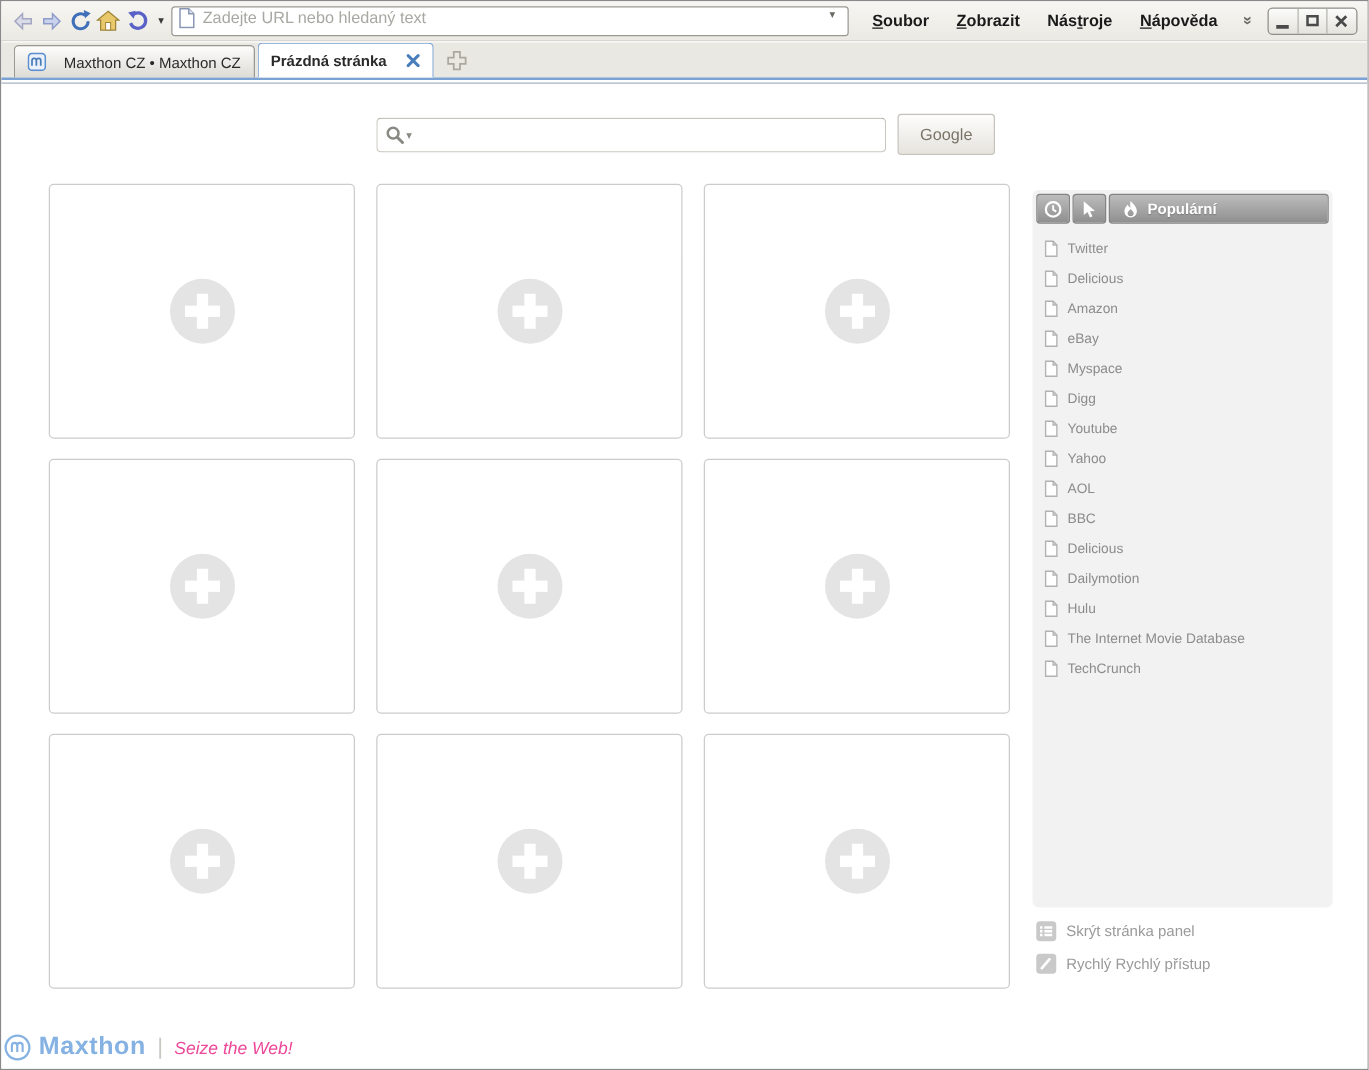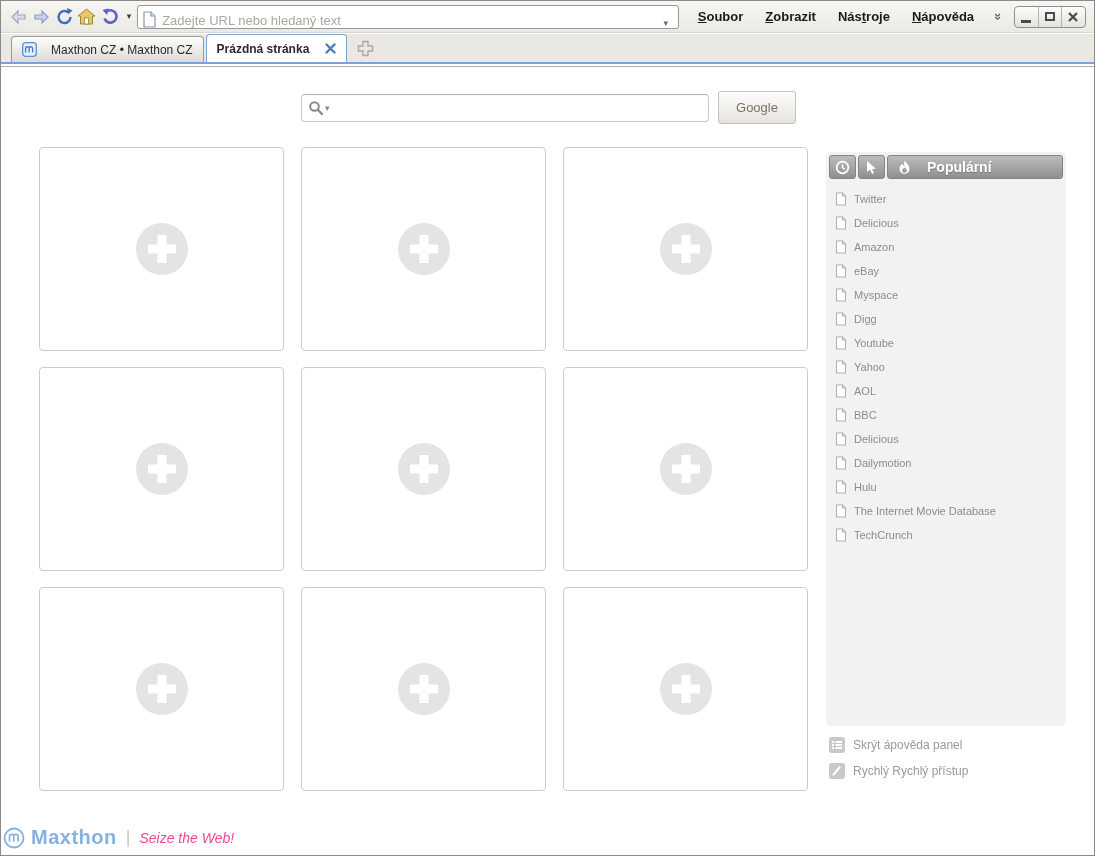--- a/index.html
+++ b/index.html
@@ -15,21 +15,21 @@
     background:linear-gradient(#f7f6f2,#eae9e3);
     border-bottom:1px solid #d8d7d1;
     display:flex; align-items:center; padding:0 8px;
   }
   .nav-btn { width:22px; height:22px; display:flex; align-items:center; justify-content:center; margin-right:3px; border-radius:3px; }
   .nav-btn svg { display:block; }
   .undo-drop { display:flex; align-items:center; margin-right:6px; }
   .drop-caret { font-size:9px; color:#3a3a3a; margin-left:2px; line-height:1; }
 
   .url-bar {
-    display:flex; align-items:flex-end; width:605px; height:24px;
+    display:flex; align-items:flex-start; width:605px; height:24px;
     background:#fff; border:1px solid #9a9a94; border-radius:3px;
     padding:0 4px; margin-right:10px;
   }
   .url-bar input {
     flex:1; border:none; outline:none; font-size:13px; color:#444;
     font-family:"Liberation Sans", sans-serif; background:transparent; min-width:0;
   }
   .url-bar input::placeholder { color:#a8a8a2; }
   .url-drop { width:16px; text-align:center; color:#6a6a64; font-size:9px; cursor:default; }
 
@@ -106,21 +106,21 @@
     background:#f2f2f2; border-radius:5px; padding:3px;
   }
   .side-header { display:flex; gap:2px; }
   .side-btn {
     height:24px; border:1px solid #848484; border-radius:3px;
     background:linear-gradient(#bcbcbc,#8f8f8f);
     display:flex; align-items:center; justify-content:center;
   }
   .side-btn.small { width:27px; }
   .side-btn.wide { flex:1; justify-content:flex-start; padding-left:10px; }
-  .side-btn .lbl { color:#fff; font-weight:bold; font-size:14px; margin-left:16px; text-shadow:0 1px 1px rgba(0,0,0,0.25); }
+  .side-btn .lbl { color:#fff; font-weight:bold; font-size:12px; margin-left:7px; text-shadow:0 1px 1px rgba(0,0,0,0.25); }
   .site-list { margin-top:8px; }
   .site-item { display:flex; align-items:center; height:24px; padding-left:6px; }
   .site-item .txt { font-size:11px; color:#8c8c8c; margin-left:7px; }
 
   .panel-toggles { position:absolute; left:828px; top:668px; }
   .toggle-row { display:flex; align-items:center; height:20px; margin-bottom:6px; }
   .toggle-icon {
     width:16px; height:16px; border-radius:3px; background:#c9c9c9;
     display:flex; align-items:center; justify-content:center; margin-right:8px;
   }
@@ -430,21 +430,21 @@
         <span class="toggle-icon">
           <svg width="10" height="10" viewBox="0 0 10 10">
             <rect x="0" y="1" width="2" height="2" fill="#fff"></rect>
               <rect x="3.5" y="1" width="6.5" height="2" fill="#fff"></rect>
             <rect x="0" y="4" width="2" height="2" fill="#fff"></rect>
               <rect x="3.5" y="4" width="6.5" height="2" fill="#fff"></rect>
             <rect x="0" y="7" width="2" height="2" fill="#fff"></rect>
               <rect x="3.5" y="7" width="6.5" height="2" fill="#fff"></rect>
           </svg>
         </span>
-        <span class="txt">Skrýt ápověda panel</span>
+        <span class="txt">Skrýt stránka panel</span>
       </div>
       <div class="toggle-row">
         <span class="toggle-icon">
           <svg width="10" height="10" viewBox="0 0 10 10">
               <path d="M1.5 8.5 L7.5 1.5" stroke="#fff" stroke-width="2.2" stroke-linecap="round"></path>
             </svg>
         </span>
         <span class="txt">Rychlý Rychlý přístup</span>
       </div>
     </div>

